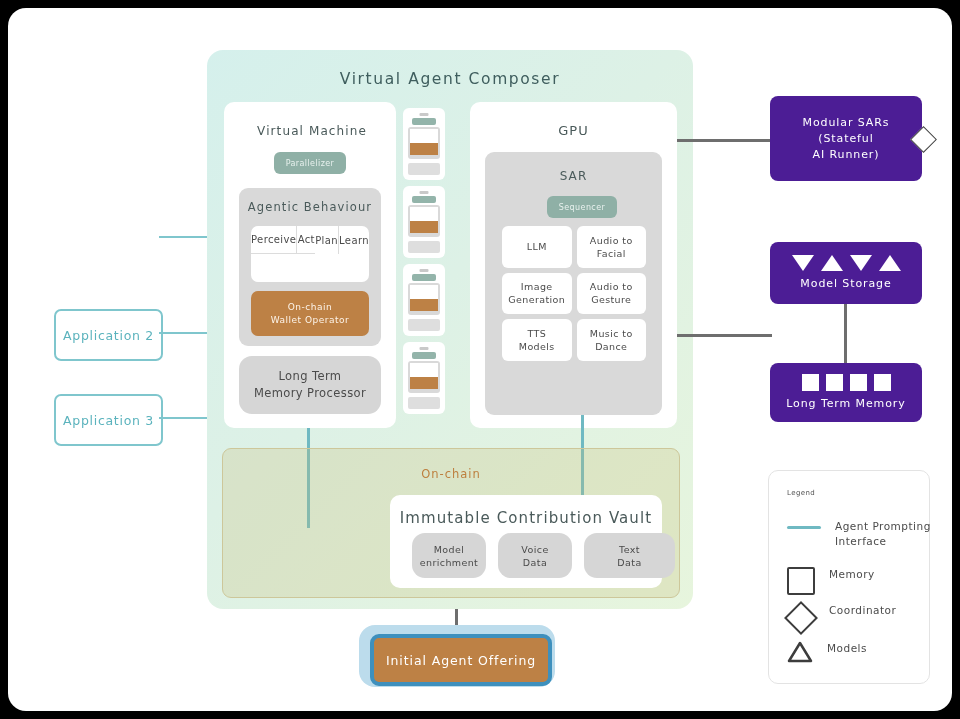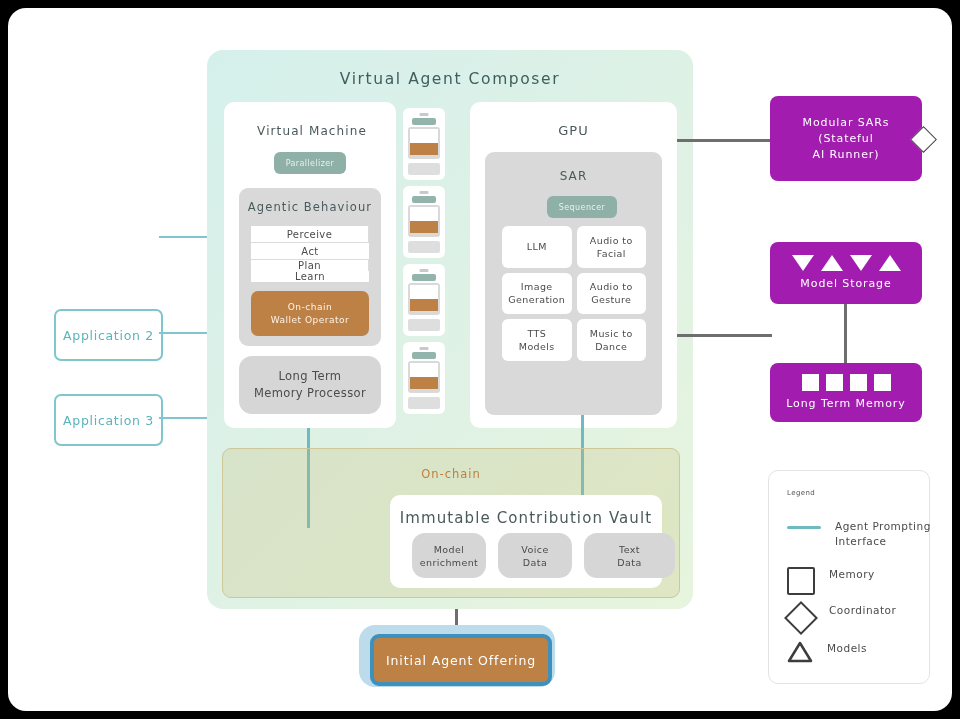--- a/index.html
+++ b/index.html
@@ -28,21 +28,21 @@
 
   .graybox{position:absolute;background:#d9d9d9;border-radius:9px;}
   .graychip{position:absolute;background:#d6d6d6;border-radius:13px;display:flex;flex-direction:column;
             align-items:center;justify-content:center;color:#4b4b4b;font-size:9.5px;line-height:13px;letter-spacing:.4px;text-align:center;}
   .whitechip{position:absolute;background:#fff;border-radius:7px;display:flex;flex-direction:column;
              align-items:center;justify-content:center;color:#4b4b4b;font-size:9.5px;line-height:13px;letter-spacing:.4px;text-align:center;}
   .orangebox{position:absolute;background:#bd8145;border-radius:7px;display:flex;flex-direction:column;
              align-items:center;justify-content:center;color:#fdf4e9;font-size:9px;line-height:13px;letter-spacing:.5px;text-align:center;}
 
   
-  .grid2{position:absolute;background:#fff;border-radius:0;display:grid;grid-template-columns:1fr;grid-template-rows:1fr 1fr;overflow:hidden;}
+  .grid2{position:absolute;background:#fff;border-radius:7px;display:grid;grid-template-columns:1fr 1fr 1fr 1fr;grid-template-rows:1fr 1fr;overflow:hidden;}
   .grid2 > div{display:flex;align-items:center;justify-content:center;color:#4b4b4b;font-size:10px;letter-spacing:.4px;
                border-right:1px solid #dcdcdc;border-bottom:1px solid #dcdcdc;}
   .grid2 > div:nth-child(2n){border-right:none;}
   .grid2 > div:nth-child(n+3){border-bottom:none;}
 
   
   .mini{position:absolute;width:42px;height:72px;background:#fff;border-radius:6px;}
   .mini .nub{position:absolute;left:50%;transform:translateX(-50%);top:5px;width:9px;height:3px;background:#c9c9c9;border-radius:1px;}
   .mini .tealbar{position:absolute;left:50%;transform:translateX(-50%);top:10px;width:24px;height:7px;background:#93b4aa;border-radius:2px;}
   .mini .frame{position:absolute;left:5px;top:19px;width:32px;height:32px;background:#d9d9d9;border-radius:3px;}
@@ -57,21 +57,21 @@
 
   
   .onchain{position:absolute;left:214px;top:440px;width:456px;height:148px;background:rgba(200,190,120,.26);
            border:1px solid #cdc79a;border-radius:9px;}
   .onchain-title{position:absolute;left:0;top:18px;width:100%;text-align:center;color:#bd7f3e;font-size:11.5px;letter-spacing:1px;}
 
   
   .vline{position:absolute;width:2.5px;background:#6fb9c2;}
 
   
-  .darkbox{position:absolute;background:#a21caf;border-radius:8px;color:#fff;display:flex;flex-direction:column;
+  .darkbox{position:absolute;background:#4c1d95;border-radius:8px;color:#fff;display:flex;flex-direction:column;
            align-items:center;justify-content:center;text-align:center;}
   .darkbox .lbl{font-size:11px;line-height:16px;letter-spacing:.9px;}
   .shapes{display:flex;gap:7px;align-items:center;justify-content:center;margin-bottom:5px;}
   .tri-up{width:0;height:0;border-left:11px solid transparent;border-right:11px solid transparent;border-bottom:16px solid #fff;}
   .tri-dn{width:0;height:0;border-left:11px solid transparent;border-right:11px solid transparent;border-top:16px solid #fff;}
   .sq{width:17px;height:17px;background:#fff;}
   .diamond{position:absolute;width:17px;height:17px;background:#fff;border:1.5px solid #434343;transform:rotate(45deg);}
 
   .grayline{position:absolute;background:#6e6e6e;}
 

